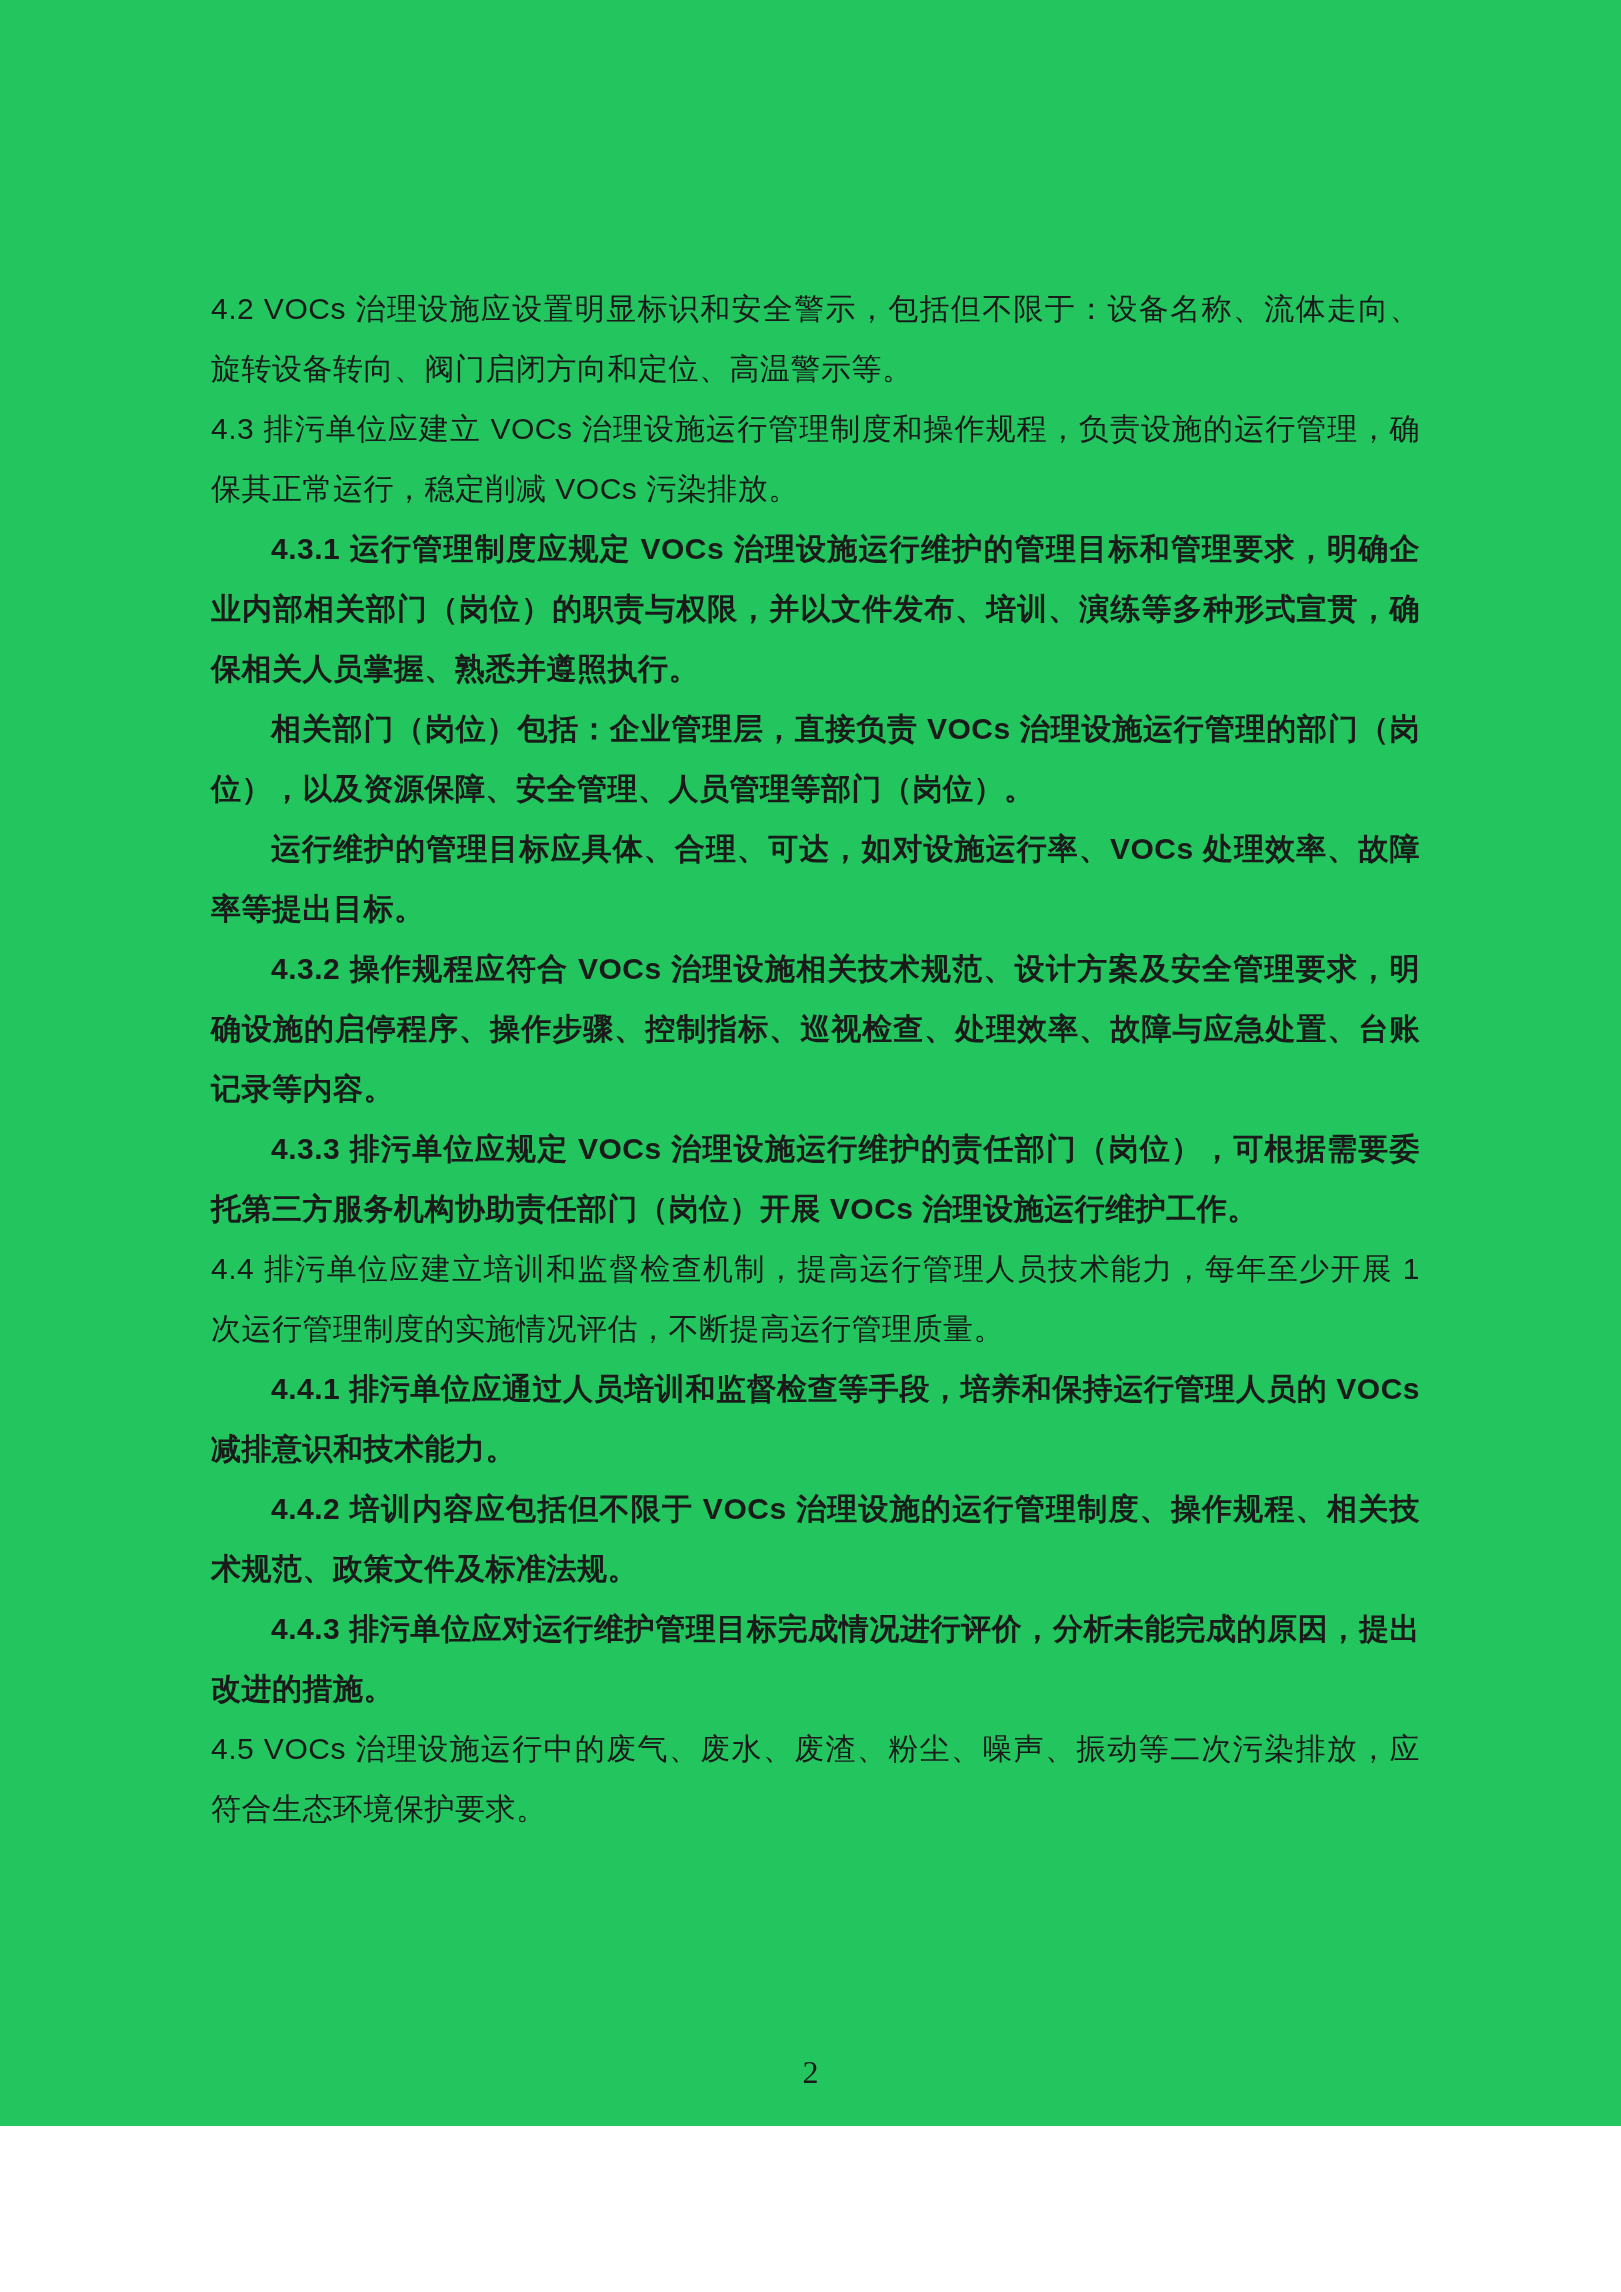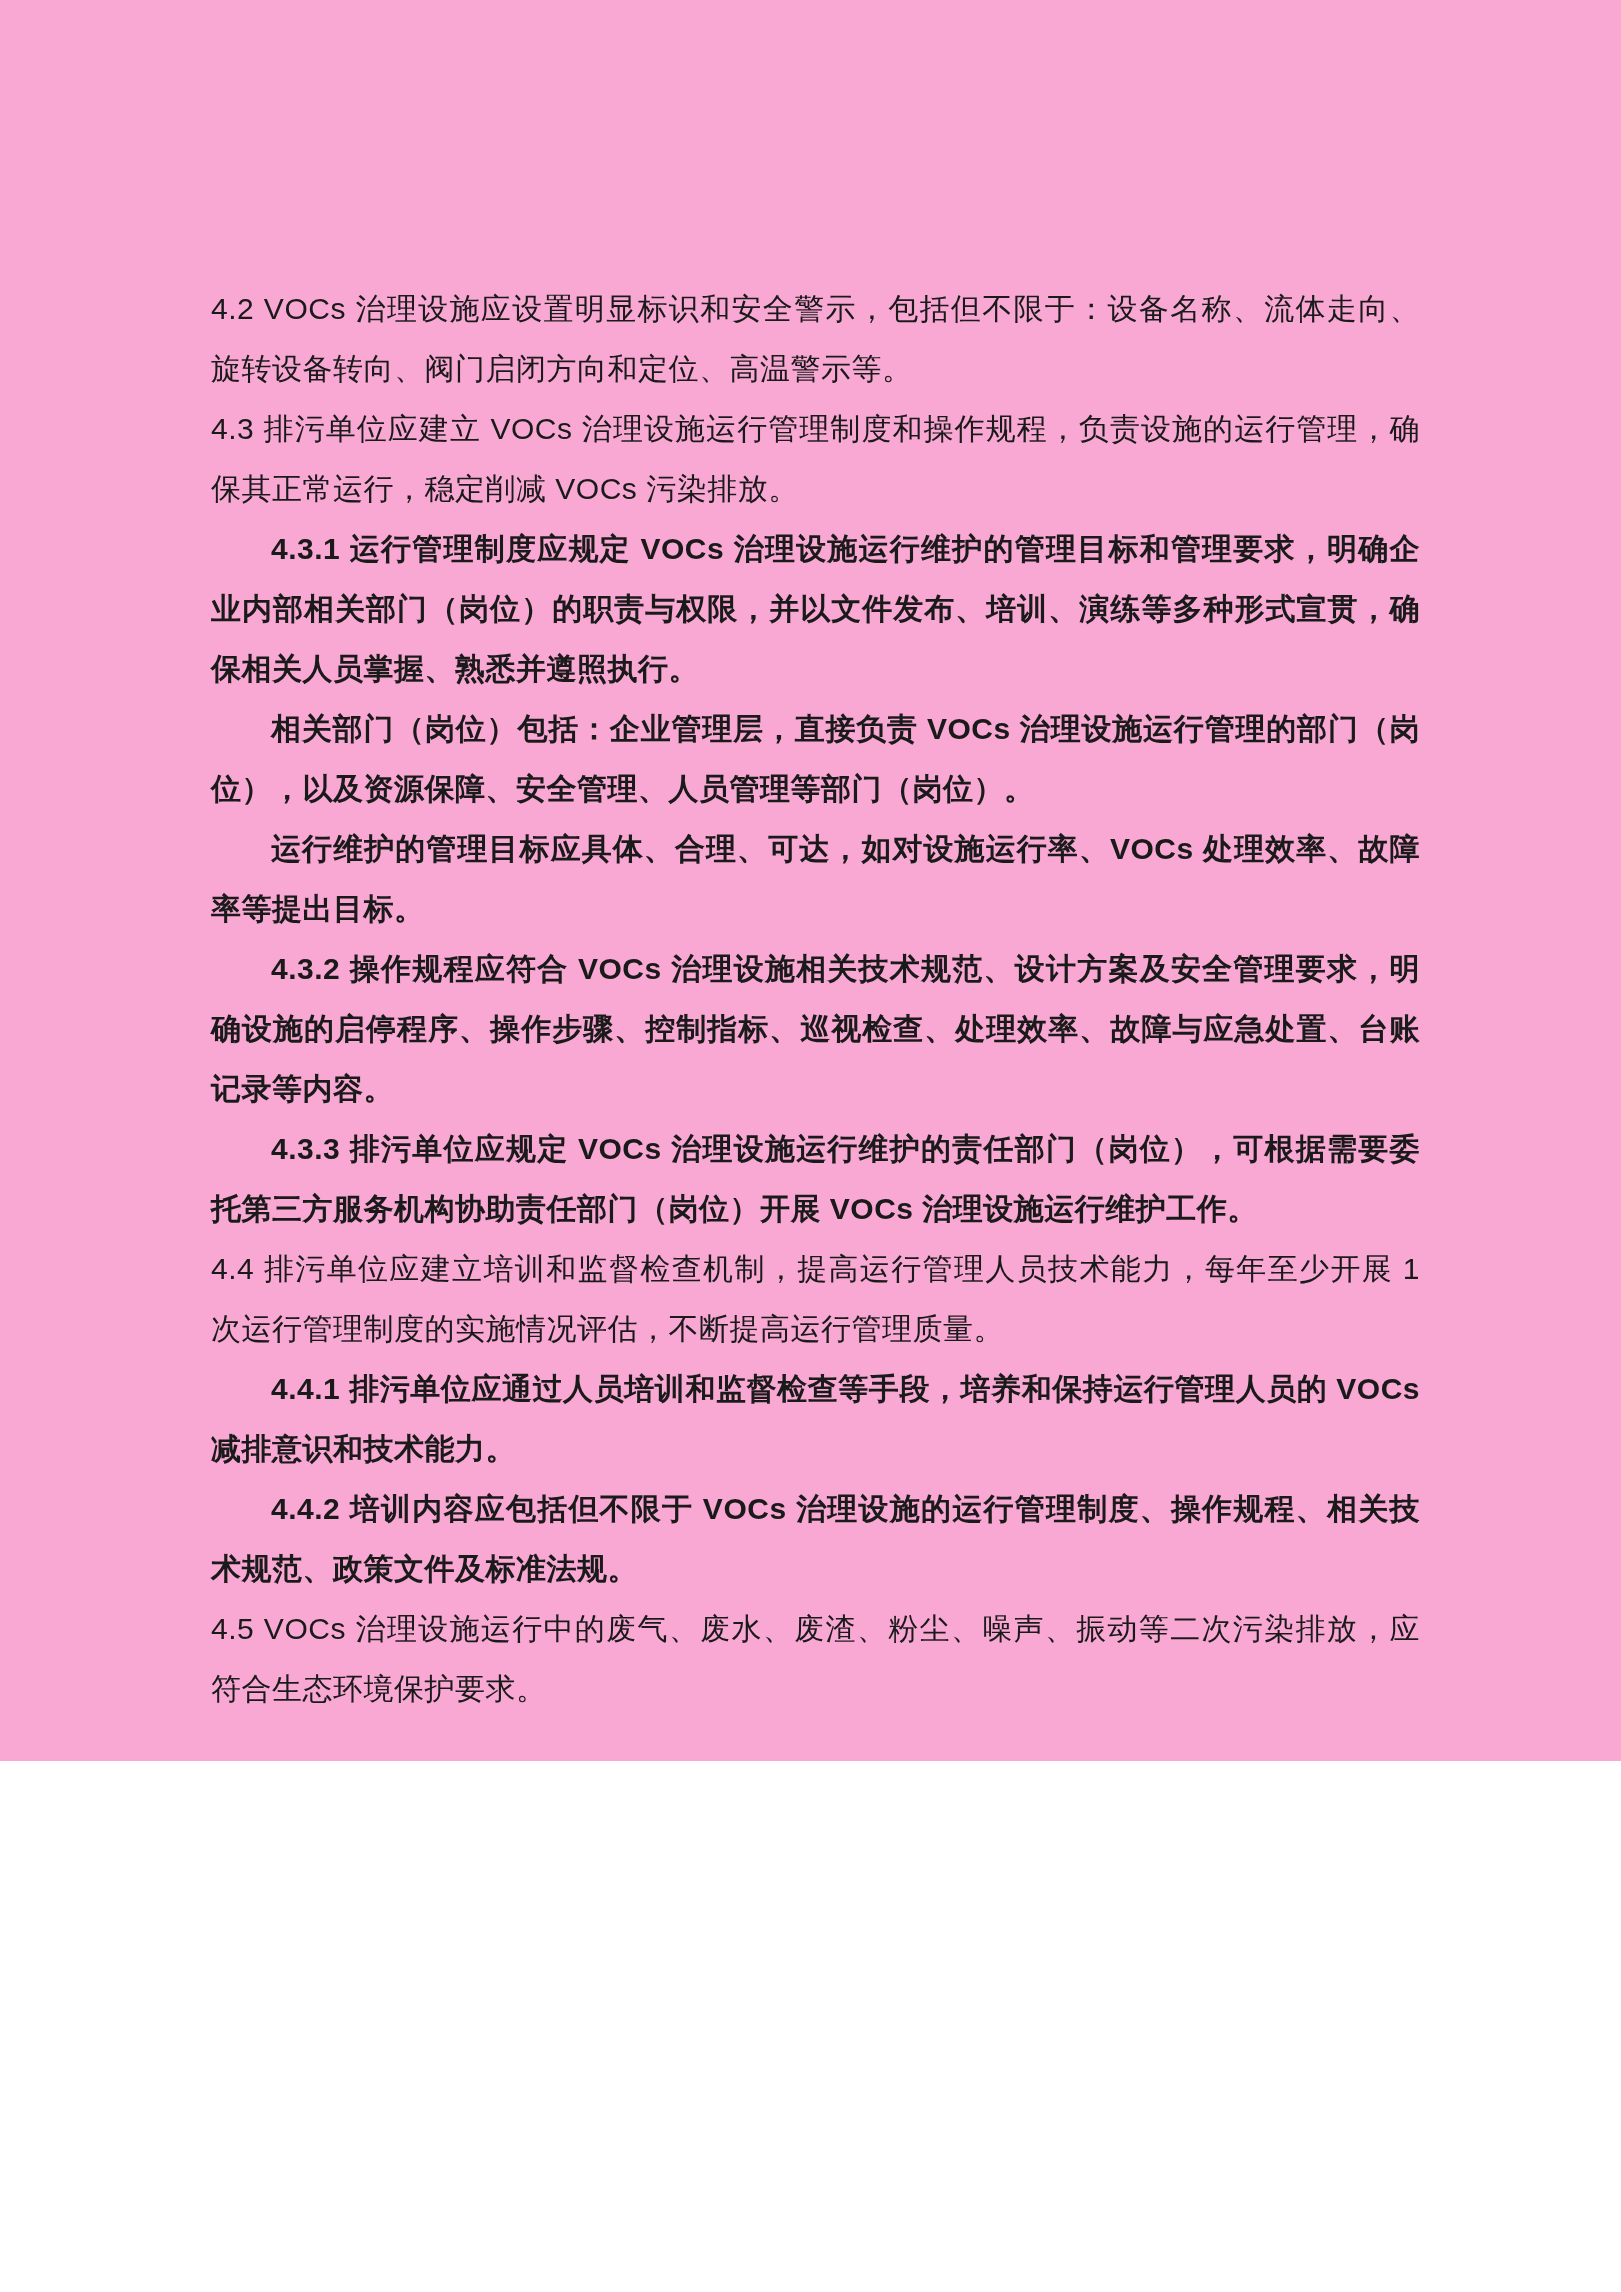--- a/index.html
+++ b/index.html
@@ -3,22 +3,22 @@
 <meta charset="utf-8">
 <style>
   html, body {
     margin: 0;
     padding: 0;
     background: #ffffff;
   }
   .page {
     position: relative;
     width: 1621px;
-    height: 1761px;
-    background: #f9a8d4;
+    height: 2126px;
+    background: #22c55e;
     overflow: hidden;
     font-family: "Liberation Sans", sans-serif;
   }
   .doc-body {
     position: absolute;
     left: 211px;
     top: 279px;
     width: 1209px;
     font-size: 30px;
     line-height: 60px;
@@ -54,19 +54,20 @@
     <p>4.2 VOCs 治理设施应设置明显标识和安全警示，包括但不限于：设备名称、流体走向、旋转设备转向、阀门启闭方向和定位、高温警示等。</p>
     <p>4.3 排污单位应建立 VOCs 治理设施运行管理制度和操作规程，负责设施的运行管理，确保其正常运行，稳定削减 VOCs 污染排放。</p>
     <p class="indent">4.3.1 运行管理制度应规定 VOCs 治理设施运行维护的管理目标和管理要求，明确企业内部相关部门（岗位）的职责与权限，并以文件发布、培训、演练等多种形式宣贯，确保相关人员掌握、熟悉并遵照执行。</p>
     <p class="indent">相关部门（岗位）包括：企业管理层，直接负责 VOCs 治理设施运行管理的部门（岗位），以及资源保障、安全管理、人员管理等部门（岗位）。</p>
     <p class="indent">运行维护的管理目标应具体、合理、可达，如对设施运行率、VOCs 处理效率、故障率等提出目标。</p>
     <p class="indent">4.3.2 操作规程应符合 VOCs 治理设施相关技术规范、设计方案及安全管理要求，明确设施的启停程序、操作步骤、控制指标、巡视检查、处理效率、故障与应急处置、台账记录等内容。</p>
     <p class="indent">4.3.3 排污单位应规定 VOCs 治理设施运行维护的责任部门（岗位），可根据需要委托第三方服务机构协助责任部门（岗位）开展 VOCs 治理设施运行维护工作。</p>
     <p>4.4 排污单位应建立培训和监督检查机制，提高运行管理人员技术能力，每年至少开展 1 次运行管理制度的实施情况评估，不断提高运行管理质量。</p>
     <p class="indent">4.4.1 排污单位应通过人员培训和监督检查等手段，培养和保持运行管理人员的 VOCs 减排意识和技术能力。</p>
     <p class="indent">4.4.2 培训内容应包括但不限于 VOCs 治理设施的运行管理制度、操作规程、相关技术规范、政策文件及标准法规。</p>
+    <p class="indent">4.4.3 排污单位应对运行维护管理目标完成情况进行评价，分析未能完成的原因，提出改进的措施。</p>
     <p>4.5 VOCs 治理设施运行中的废气、废水、废渣、粉尘、噪声、振动等二次污染排放，应符合生态环境保护要求。</p>
   </div>
 
   <div class="page-footer">2</div>
 
 </div>
 
 
 </body></html>

